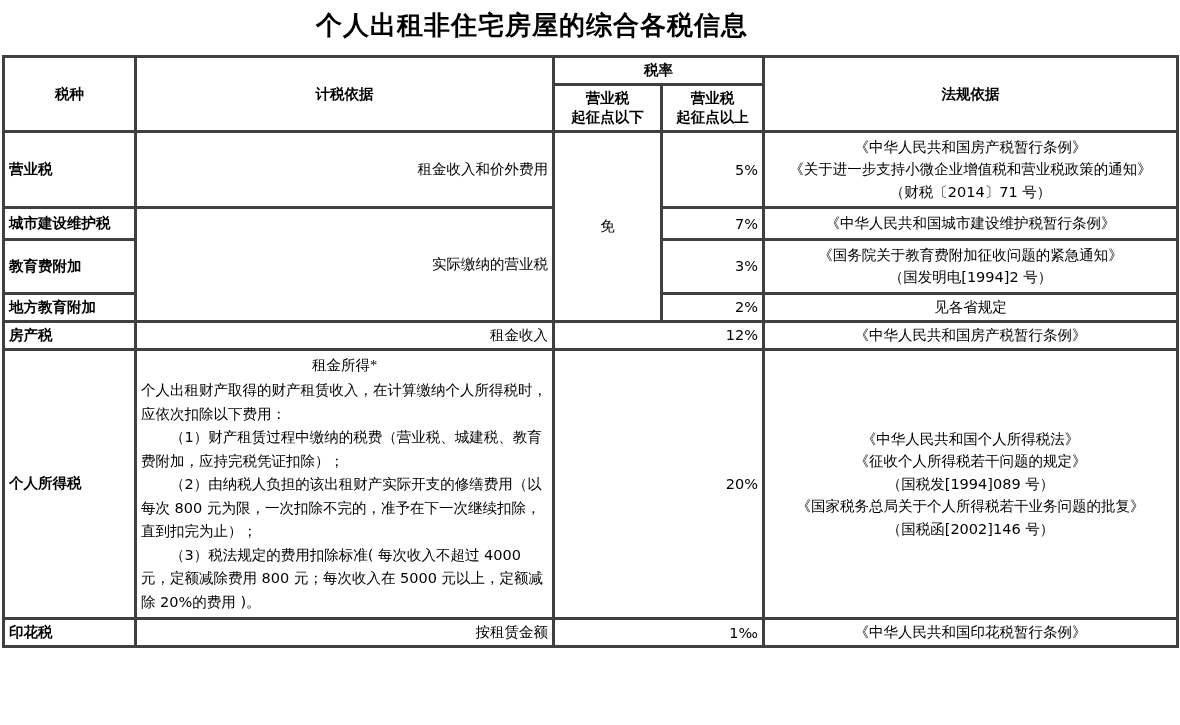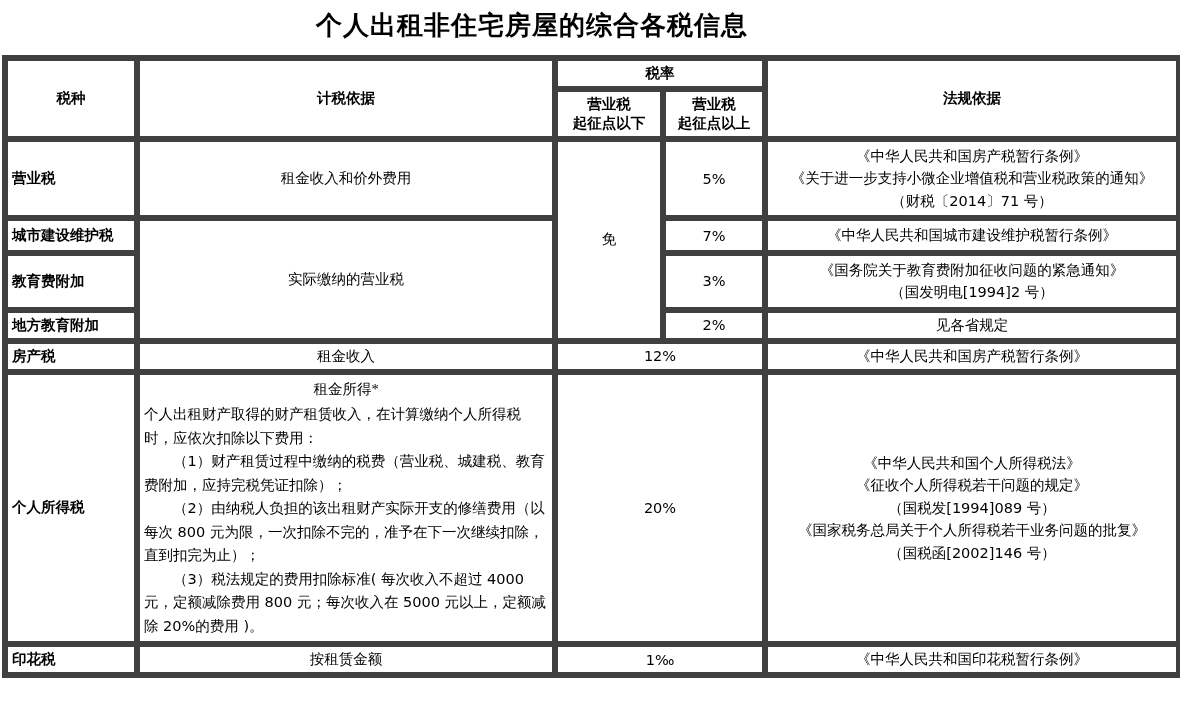--- a/index.html
+++ b/index.html
@@ -29,21 +29,21 @@
     padding-bottom: 12px;
     font-family: "DejaVu Sans", "Liberation Sans", sans-serif;
   }
   table.tax-table {
     border-collapse: collapse;
     width: 1176px;
     margin: 0 2px;
     table-layout: fixed;
   }
   table.tax-table td, table.tax-table th {
-    border: 6px solid #404040;
+    border: 3px solid #404040;
     vertical-align: middle;
     font-size: 14.5px;
     padding: 3px 4px;
     font-family: "DejaVu Sans", "Liberation Sans", sans-serif;
   }
   .hdr {
     text-align: center;
     font-weight: bold;
     font-size: 15px;
   }
@@ -53,21 +53,21 @@
   .col-rate-b { width: 102px; }
   .col-law { width: 414px; }
 
   .cell-taxname {
     font-weight: bold;
     padding-left: 8px;
     text-align: left;
     font-size: 15px;
   }
   .cell-center {
-    text-align: center;
+    text-align: right;
   }
   .cell-law {
     text-align: center;
     line-height: 1.55;
     font-size: 14.5px;
     padding: 4px 6px;
   }
   .cell-law-left {
     text-align: center;
     padding-left: 8px;

